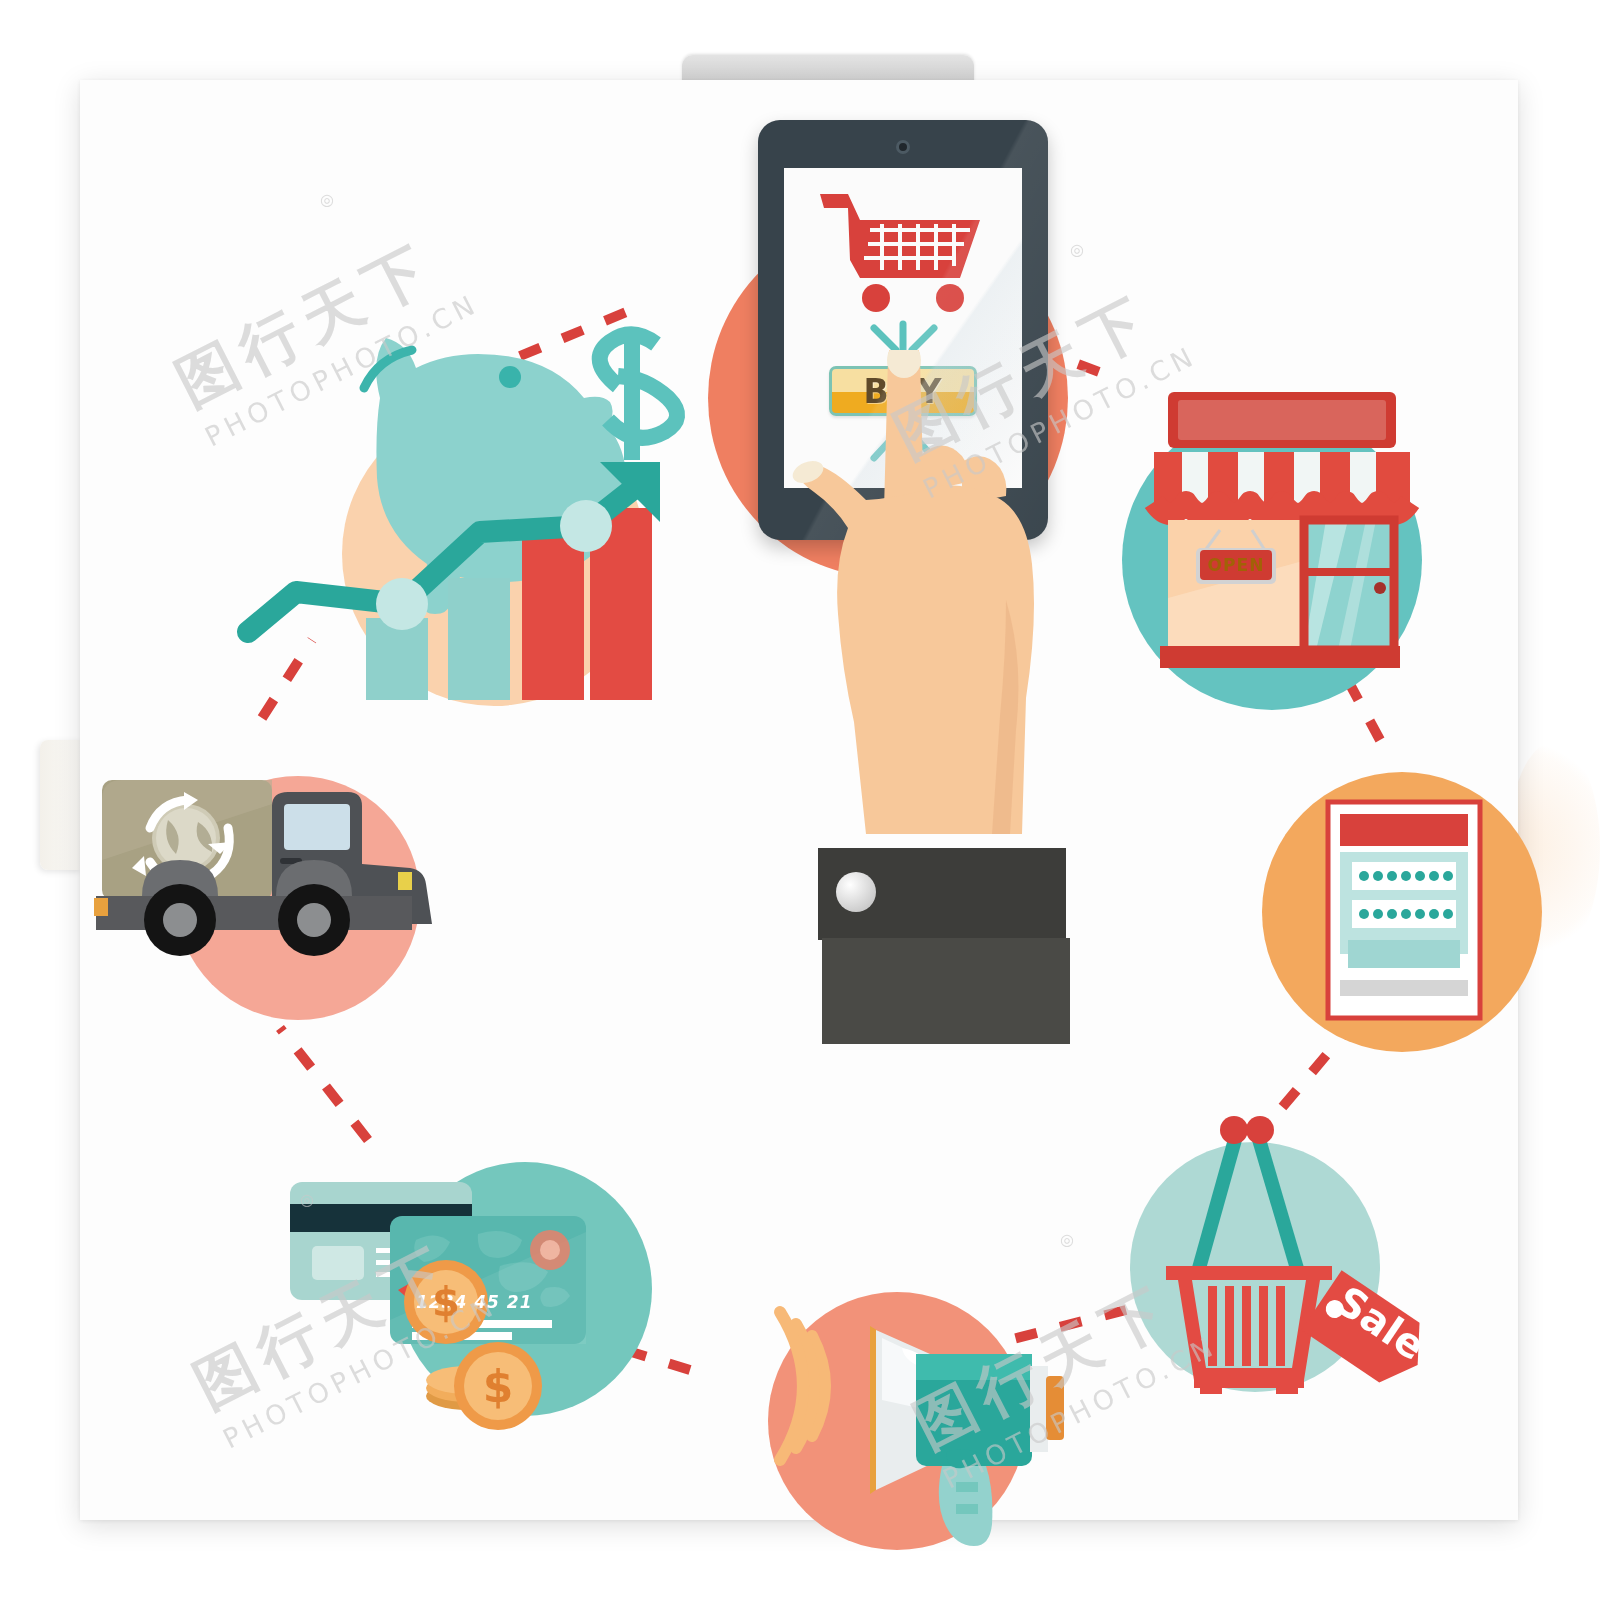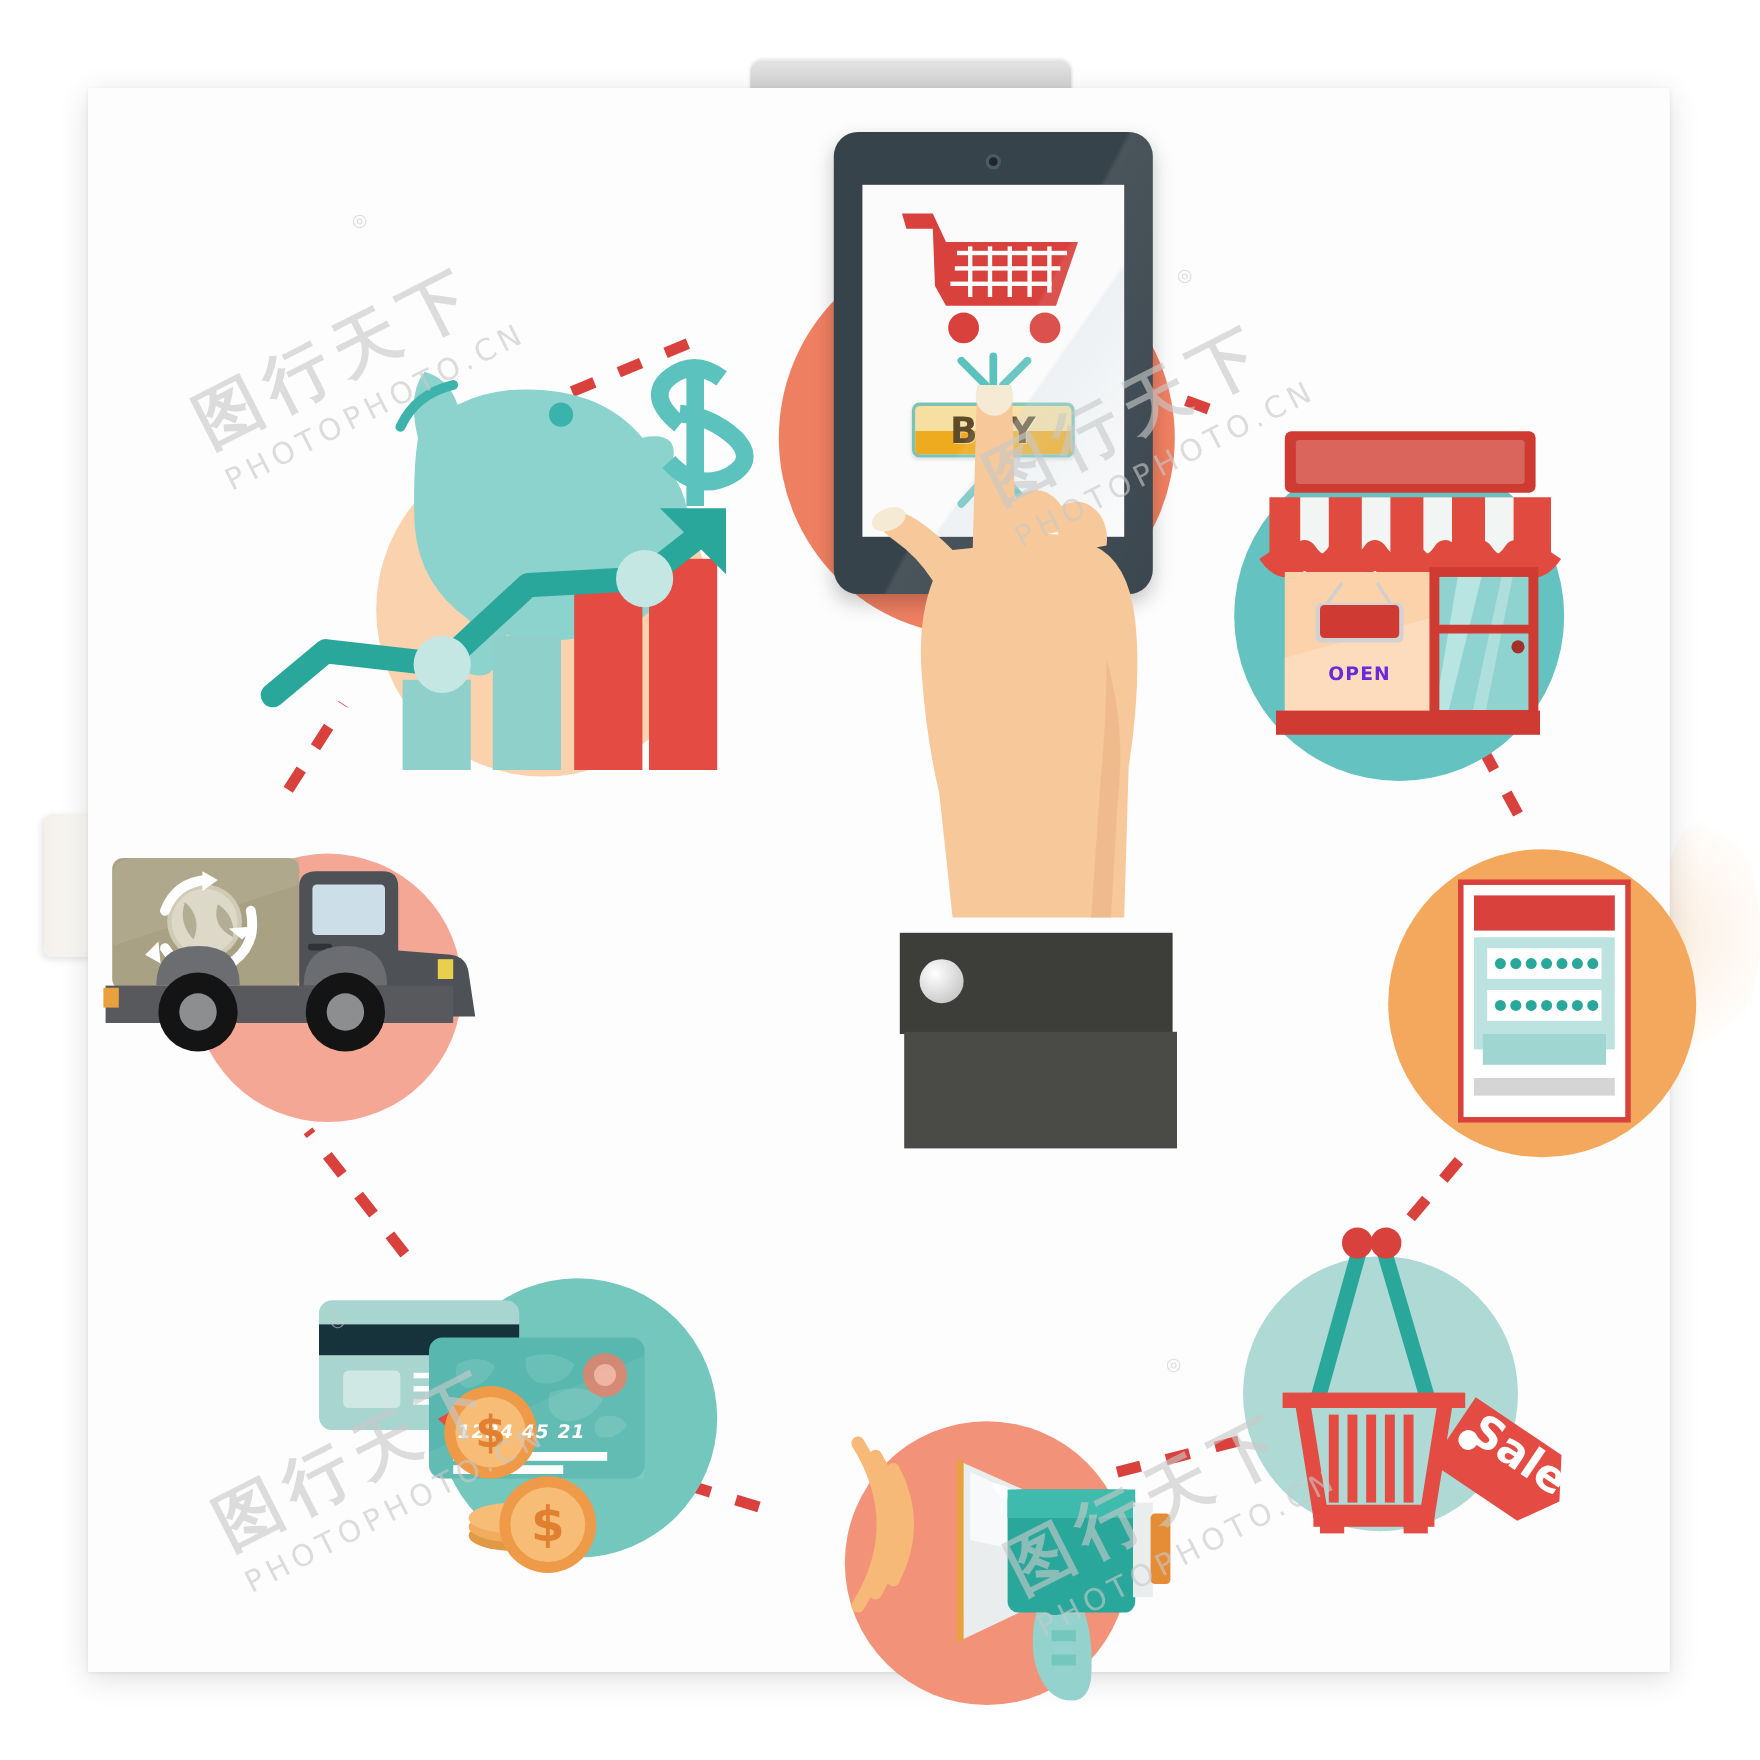--- a/index.html
+++ b/index.html
@@ -202,22 +202,22 @@
 
         <rect x="80" y="286" width="240" height="22" fill="#cf3b32"></rect>
 
         <g>
           <path d="M140 170 L124 192 M172 170 L186 192" stroke="#cfcfcf" stroke-width="3" fill="none"></path>
           <rect x="116" y="188" width="80" height="36" rx="5" fill="#d2d2d2"></rect>
           <rect x="120" y="190" width="72" height="30" rx="4" fill="#cf3b32"></rect>
         </g>
       </svg>
       <div style="position:absolute;left:120px;top:190px;width:72px;height:30px;display:flex;
-                  align-items:center;justify-content:center;color:#6d28d9;font-weight:700;
-                  font-size:17px;letter-spacing:1px;font-family:'DejaVu Sans',sans-serif;margin-top:48px;">OPEN</div>
+                  align-items:center;justify-content:center;color:#a16207;font-weight:700;
+                  font-size:17px;letter-spacing:1px;font-family:'DejaVu Sans',sans-serif;">OPEN</div>
     </div>
 
     <div class="node" style="left:1150px;top:660px;width:330px;height:340px;">
       <div class="circ" id="form-circle" style="left:32px;top:32px;width:280px;height:280px;"></div>
       <svg width="330" height="340" style="position:absolute;left:0;top:0">
         <rect x="98" y="62" width="152" height="216" fill="#ffffff" stroke="#d8413c" stroke-width="5"></rect>
         <rect x="110" y="74" width="128" height="32" fill="#d8413c"></rect>
         <rect x="110" y="112" width="128" height="102" fill="#bde3e0"></rect>
         <rect x="122" y="122" width="104" height="28" fill="#ffffff"></rect>
         <rect x="122" y="160" width="104" height="28" fill="#ffffff"></rect>

